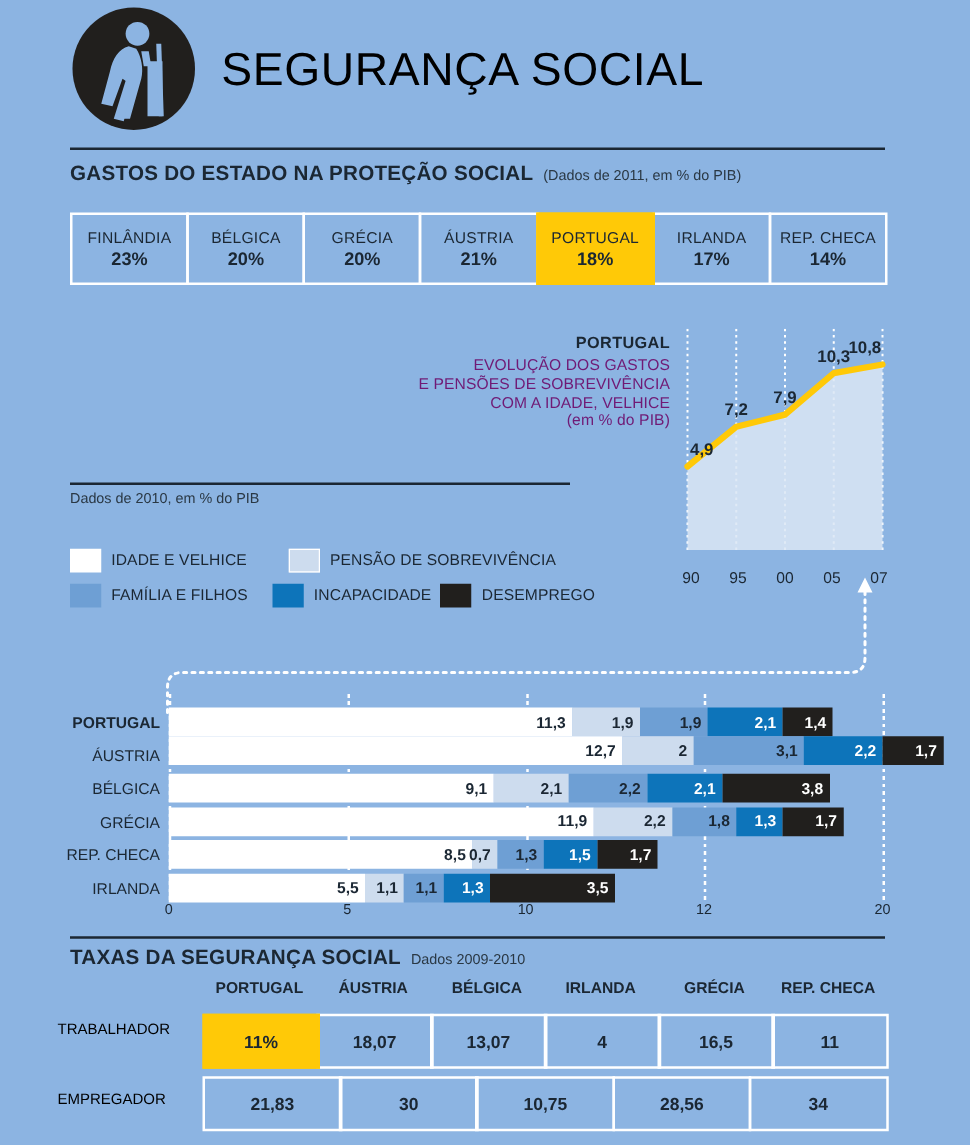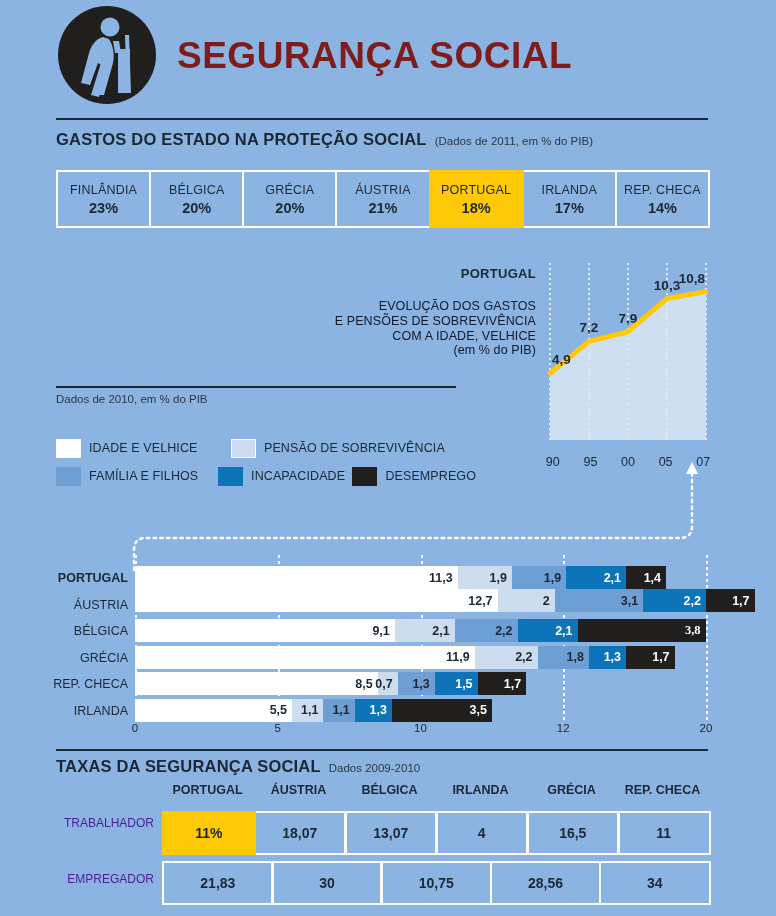--- a/index.html
+++ b/index.html
@@ -10,21 +10,21 @@
     color:#1b2733;
     overflow:hidden;
     position:relative;
   }
   .page{position:relative;width:776px;height:916px;}
 
   
   .header{position:absolute;left:55px;top:4px;width:666px;height:102px;display:flex;align-items:center;gap:18px;}
   .logo{width:104px;height:100px;flex:0 0 auto;}
   .apptitle{
-    font-size:37px;font-weight:bold;letter-spacing:.5px;color:#7f1d1d;
+    font-size:37px;font-weight:normal;letter-spacing:.5px;color:#000000;
     line-height:1;white-space:nowrap;
   }
 
   .rule{position:absolute;background:#1b2733;}
 
   
   .sect-title{font-size:16.5px;font-weight:bold;letter-spacing:.2px;color:#1b2733;white-space:nowrap;}
   .sect-sub{font-size:11.5px;font-weight:normal;letter-spacing:0;color:#2a3844;}
 
   
@@ -35,21 +35,21 @@
     box-sizing:border-box;
   }
   .top-cell.hl{background:#FFC907;border-color:#FFC907;position:relative;z-index:2;}
   .top-cell .cname{font-size:12.5px;letter-spacing:.2px;color:#1b2733;white-space:nowrap;text-align:right;}
   .top-cell .cval{font-size:14.5px;font-weight:bold;margin-top:3px;color:#1b2733;}
 
   
   .linechart{position:absolute;left:546px;top:263px;width:164px;height:189px;}
   .lc-caption{position:absolute;left:330px;top:266px;width:206px;text-align:right;}
   .lc-caption .t1{font-size:13px;font-weight:bold;letter-spacing:.3px;color:#1b2733;}
-  .lc-caption .t2{font-size:12.5px;line-height:1.18;color:#0f172a;margin-top:18px;letter-spacing:.1px;}
+  .lc-caption .t2{font-size:12.5px;line-height:1.18;color:#701a75;margin-top:4px;letter-spacing:.1px;}
   .lc-xlabels{position:absolute;left:534px;top:455px;width:188px;display:flex;}
   .lc-xlabels span{flex:1 1 0;text-align:center;font-size:12.5px;color:#1b2733;}
 
   
   .vp-title{position:absolute;left:56px;top:390px;}
   .legend{position:absolute;left:56px;top:437px;width:420px;}
   .legrow{display:flex;align-items:center;height:22px;margin-bottom:6px;}
   .legitem{display:flex;align-items:center;}
   .sw{width:25px;height:19px;margin-right:8px;box-sizing:border-box;}
   .sw.c0{background:#ffffff;}
@@ -75,21 +75,21 @@
 
   
   .taxas-title{position:absolute;left:56px;top:757px;}
   .bt{position:absolute;left:162px;top:783px;width:546px;}
   .bt-head{display:flex;height:22px;}
   .bt-head div{flex:1 1 0;text-align:center;font-size:12.5px;font-weight:bold;color:#1b2733;white-space:nowrap;}
   .bt-row{display:flex;height:44px;margin-top:6px;}
   .bt-row .cell{flex:1 1 0;border:2.5px solid #ffffff;margin-right:-2.5px;box-sizing:border-box;
        display:flex;align-items:center;justify-content:center;font-size:14px;font-weight:bold;color:#1b2733;}
   .bt-row .cell.hl{background:#FFC907;border-color:#FFC907;position:relative;z-index:2;}
-  .bt-rowlabel{position:absolute;left:46px;width:108px;text-align:right;font-size:12px;color:#4c1d95;white-space:nowrap;}
+  .bt-rowlabel{position:absolute;left:46px;width:108px;font-size:12px;color:#000000;white-space:nowrap;}
 </style>
 </head>
 <body>
 
 <div class="page">
 
   <div class="header">
     <div class="logo">
       <svg viewBox="0 0 104 100" width="104" height="100" aria-hidden="true">
         <circle cx="52" cy="50" r="49" fill="#211f1d"></circle>
@@ -242,21 +242,21 @@
         <div class="seg c2" style="left: 419.685px; width: 88.505px;">3,1</div>
         <div class="seg c3" style="left: 508.19px; width: 62.81px;">2,2</div>
         <div class="seg c4" style="left: 571px; width: 48.535px;">1,7</div>
       </div>
       <div class="barlabel" style="left: 10px; top: 624px;">BÉLGICA</div>
       <div class="barrow" style="left: 135px; top: 619px; width: 571px;">
         <div class="seg c0" style="left: 0px; width: 259.805px;">9,1</div>
         <div class="seg c1" style="left: 259.805px; width: 59.955px;">2,1</div>
         <div class="seg c2" style="left: 319.76px; width: 62.81px;">2,2</div>
         <div class="seg c3" style="left: 382.57px; width: 59.955px;">2,1</div>
-        <div class="seg c4" style="left: 442.525px; width: 128px; font-family: Liberation Serif, serif;">3,8</div>
+        <div class="seg c4" style="left: 442.525px; width: 86px;">3,8</div>
       </div>
       <div class="barlabel" style="left: 10px; top: 650.5px;">GRÉCIA</div>
       <div class="barrow" style="left: 135px; top: 645.5px; width: 571px;">
         <div class="seg c0" style="left: 0px; width: 339.745px;">11,9</div>
         <div class="seg c1" style="left: 339.745px; width: 62.81px;">2,2</div>
         <div class="seg c2" style="left: 402.555px; width: 51.39px;">1,8</div>
         <div class="seg c3" style="left: 453.945px; width: 37.115px;">1,3</div>
         <div class="seg c4" style="left: 491.06px; width: 48.535px;">1,7</div>
       </div>
       <div class="barlabel" style="left: 10px; top: 677px;">REP. CHECA</div>

